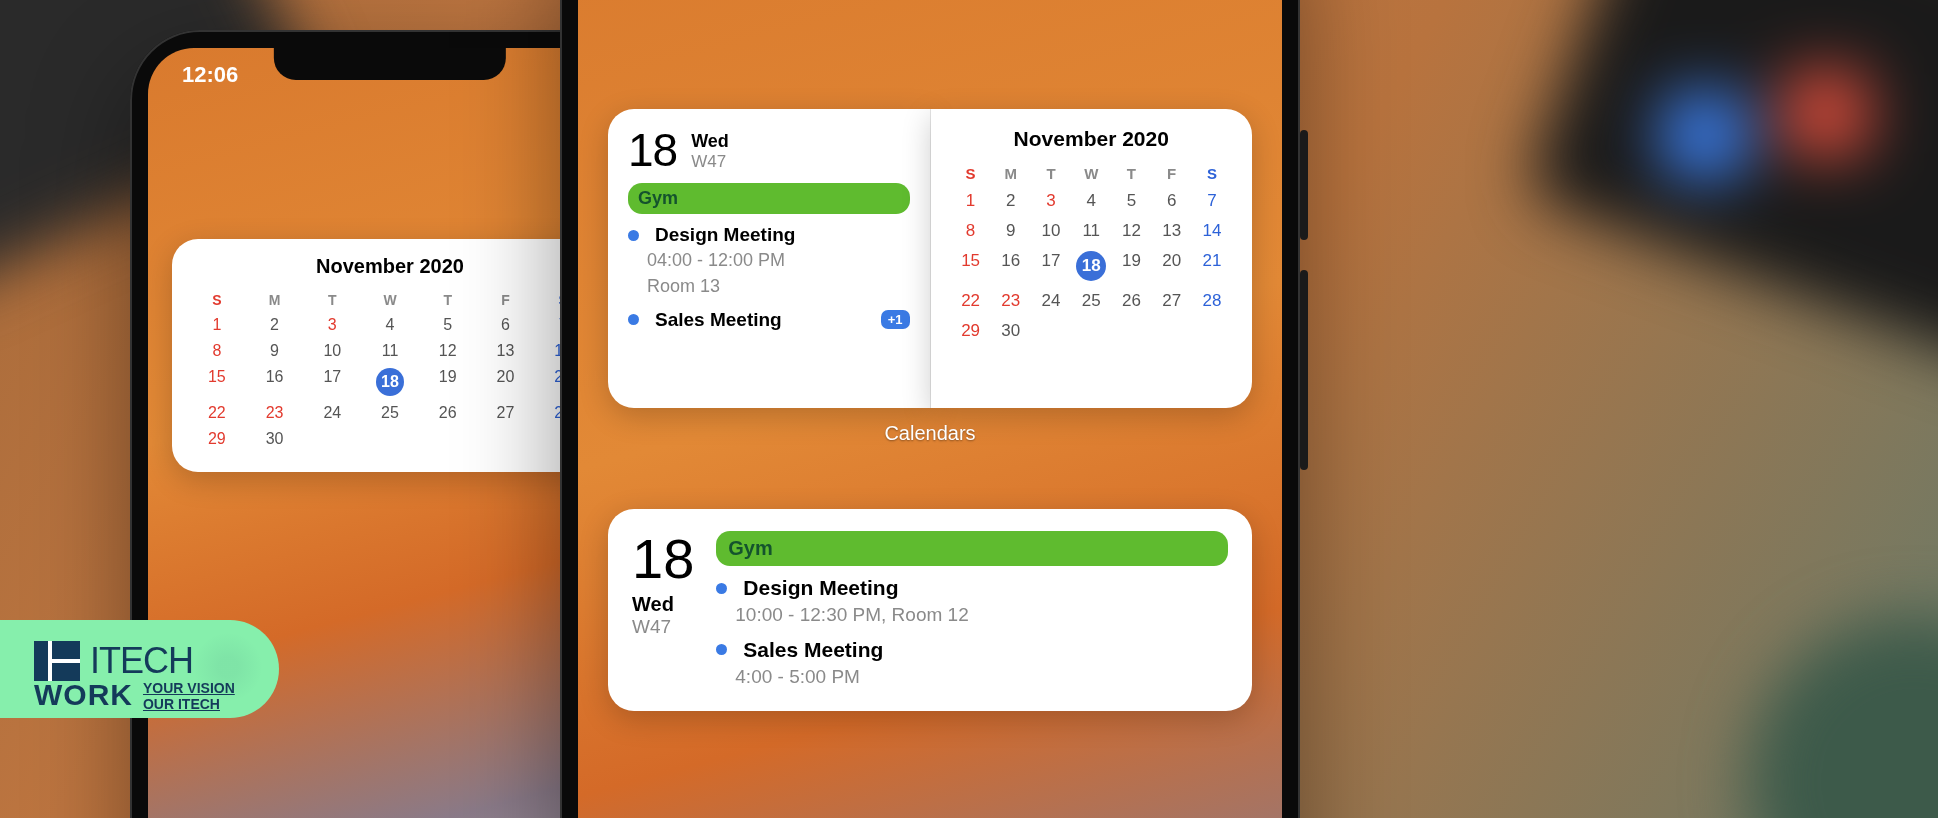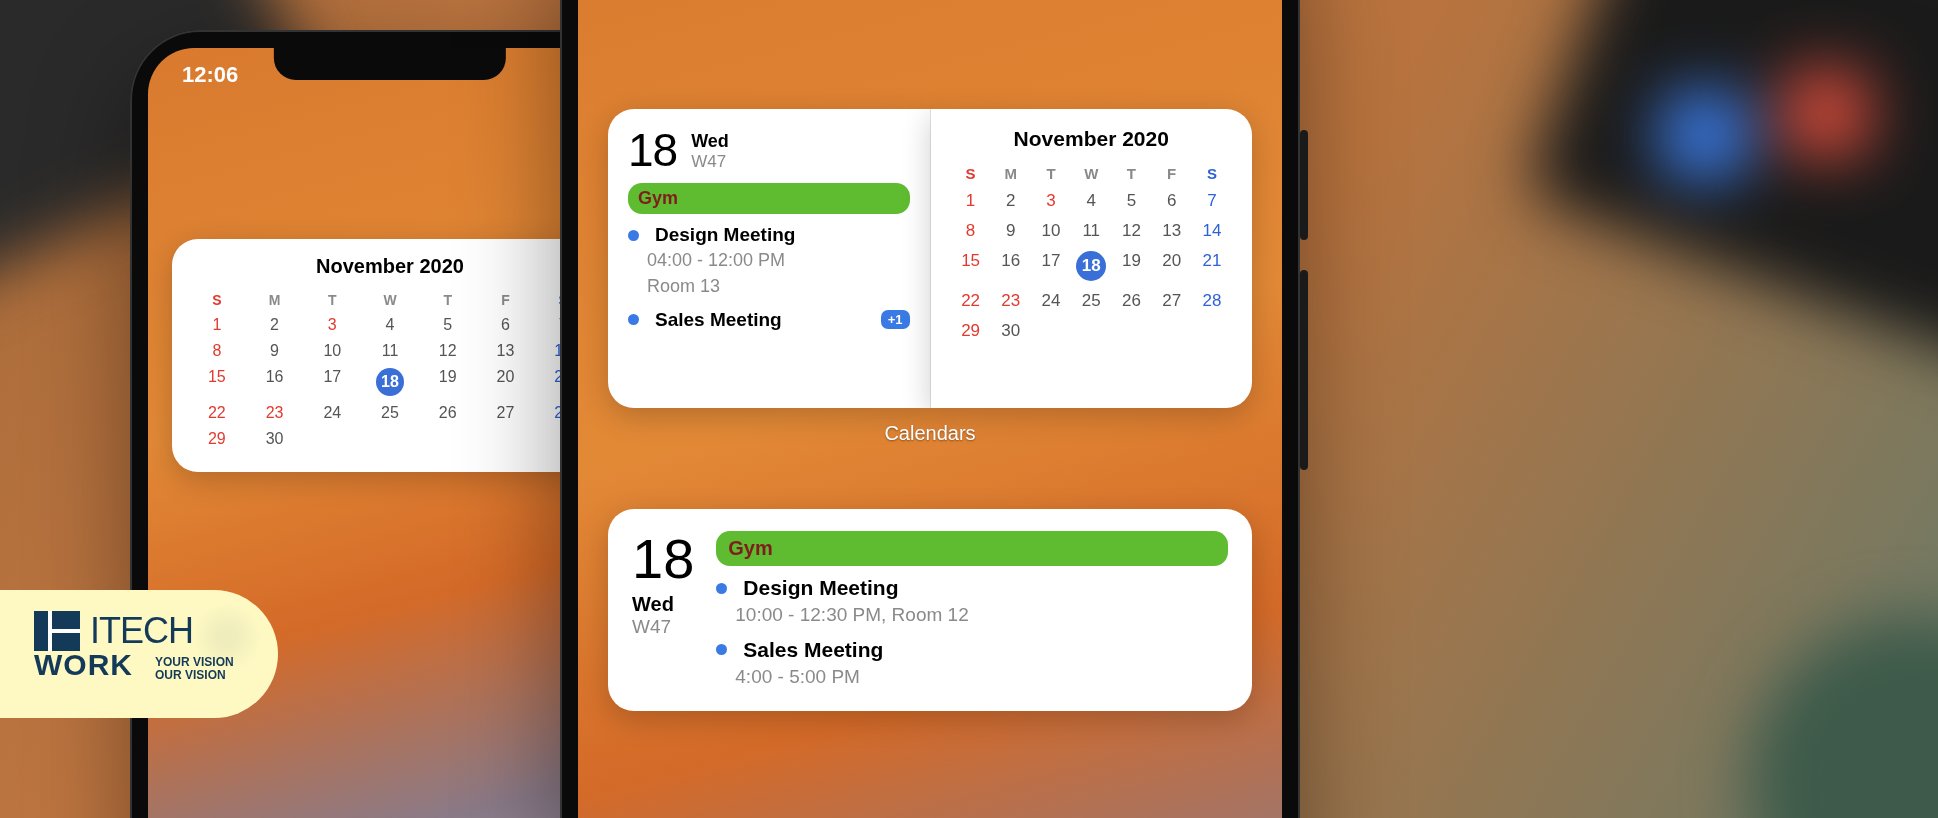--- a/index.html
+++ b/index.html
@@ -96,21 +96,21 @@
   }
   .phone.p1 .widget-label { position:absolute; top:510px; left:0; right:0; text-align:right; color:#fff; font-size:18px; text-shadow:0 1px 2px rgba(0,0,0,0.4);}
 
   
   .agenda .hdr { display:flex; gap:14px; align-items:flex-start; margin-bottom:10px;}
   .agenda .daynum { font-size:46px; font-weight:300; line-height:1; letter-spacing:-1px;}
   .agenda .daymeta { display:flex; flex-direction:column; padding-top:4px;}
   .agenda .dayname { font-weight:700; font-size:18px;}
   .agenda .weeknum { color:#8a8a8a; font-size:17px;}
   .gym-bar {
-    background:#5fbb2f; color:#7f1d1d; font-weight:700;
+    background:#5fbb2f; color:#14532d; font-weight:700;
     padding:5px 10px; border-radius:14px; font-size:18px;
   }
   .evt { margin-top:10px; }
   .evt-row { display:flex; align-items:center; gap:16px;}
   .evt-dot { width:11px; height:11px; border-radius:50%; background:#3a7ae4; flex:none;}
   .evt-title { font-weight:700; font-size:19px;}
   .evt-sub { color:#8a8a8a; font-size:18px; margin-left:19px; margin-top:2px; line-height:1.35;}
   .badge { margin-left:auto; background:#3a7ae4; color:#fff; font-size:13px; font-weight:700; padding:2px 7px; border-radius:7px;}
 
   
@@ -141,39 +141,39 @@
   .agenda2 .dayname { font-weight:700; font-size:20px; margin-top:6px;}
   .agenda2 .weeknum { color:#8a8a8a; font-size:19px;}
   .agenda2 .right { flex:1;}
   .agenda2 .gym-bar{ font-size:20px; padding:6px 12px;}
   .agenda2 .evt-title{ font-size:21px;}
   .agenda2 .evt-sub{ font-size:19px;}
 
   
   .logo-badge {
     position:absolute; left:0; bottom:100px;
-    background:#fef9c3; padding:20px 44px 36px 34px;
+    background:#86efac; padding:20px 44px 6px 34px;
     border-top-right-radius:80px; border-bottom-right-radius:80px;
     display:flex; 
   }
   .logo-mark{
     font-family: Arial, sans-serif;
   }
   .logo-line1{ display:flex; align-items:center; gap:4px;}
   .logo-h{
     width:46px; height:40px; background:#143a5a; position:relative; margin-right:6px;
   }
   .logo-h::before, .logo-h::after{
     content:""; position:absolute; background:#fff;
   }
   .logo-h::before{ top:0; bottom:0; left:14px; width:4px;}
   .logo-h::after { left:14px; right:0; top:18px; height:4px;}
   .logo-itech{ font-size:36px; font-weight:400; color:#143a5a; letter-spacing:-1px;}
   .logo-work{ font-size:30px; font-weight:800; color:#143a5a; letter-spacing:1px;}
-  .logo-tag{ font-size:12px; font-weight:700; color:#143a5a; line-height:1.1; margin-left:16px;}
+  .logo-tag{ font-size:14px; font-weight:700; color:#143a5a; line-height:1.1; margin-left:4px;text-decoration:underline;}
   .logo-line2{ display:flex; align-items:flex-end; gap:6px; margin-top:-4px;}
   .logo-globe{
     position:absolute; right:-28px; top:-8px; width:70px; height:70px; border-radius:50%;
     background: radial-gradient(circle, rgba(20,58,90,0.15) 20%, transparent 70%);
     opacity:0.4;
   }
 </style>
 </head>
 <body>
 
@@ -357,17 +357,17 @@
 <div class="logo-badge">
   <div class="logo-mark" style="position:relative;">
     <div class="logo-globe"></div>
     <div class="logo-line1">
       <div class="logo-h"></div>
       <span class="logo-itech">ITECH</span>
     </div>
     <div class="logo-line2">
       <span class="logo-work">WORK</span>
       <span class="logo-tag">
-        <span>YOUR VISION</span><br><span>OUR VISION</span>
+        <span>YOUR VISION</span><br><span>OUR ITECH</span>
       </span>
     </div>
   </div>
 </div>
 
 </body></html>

